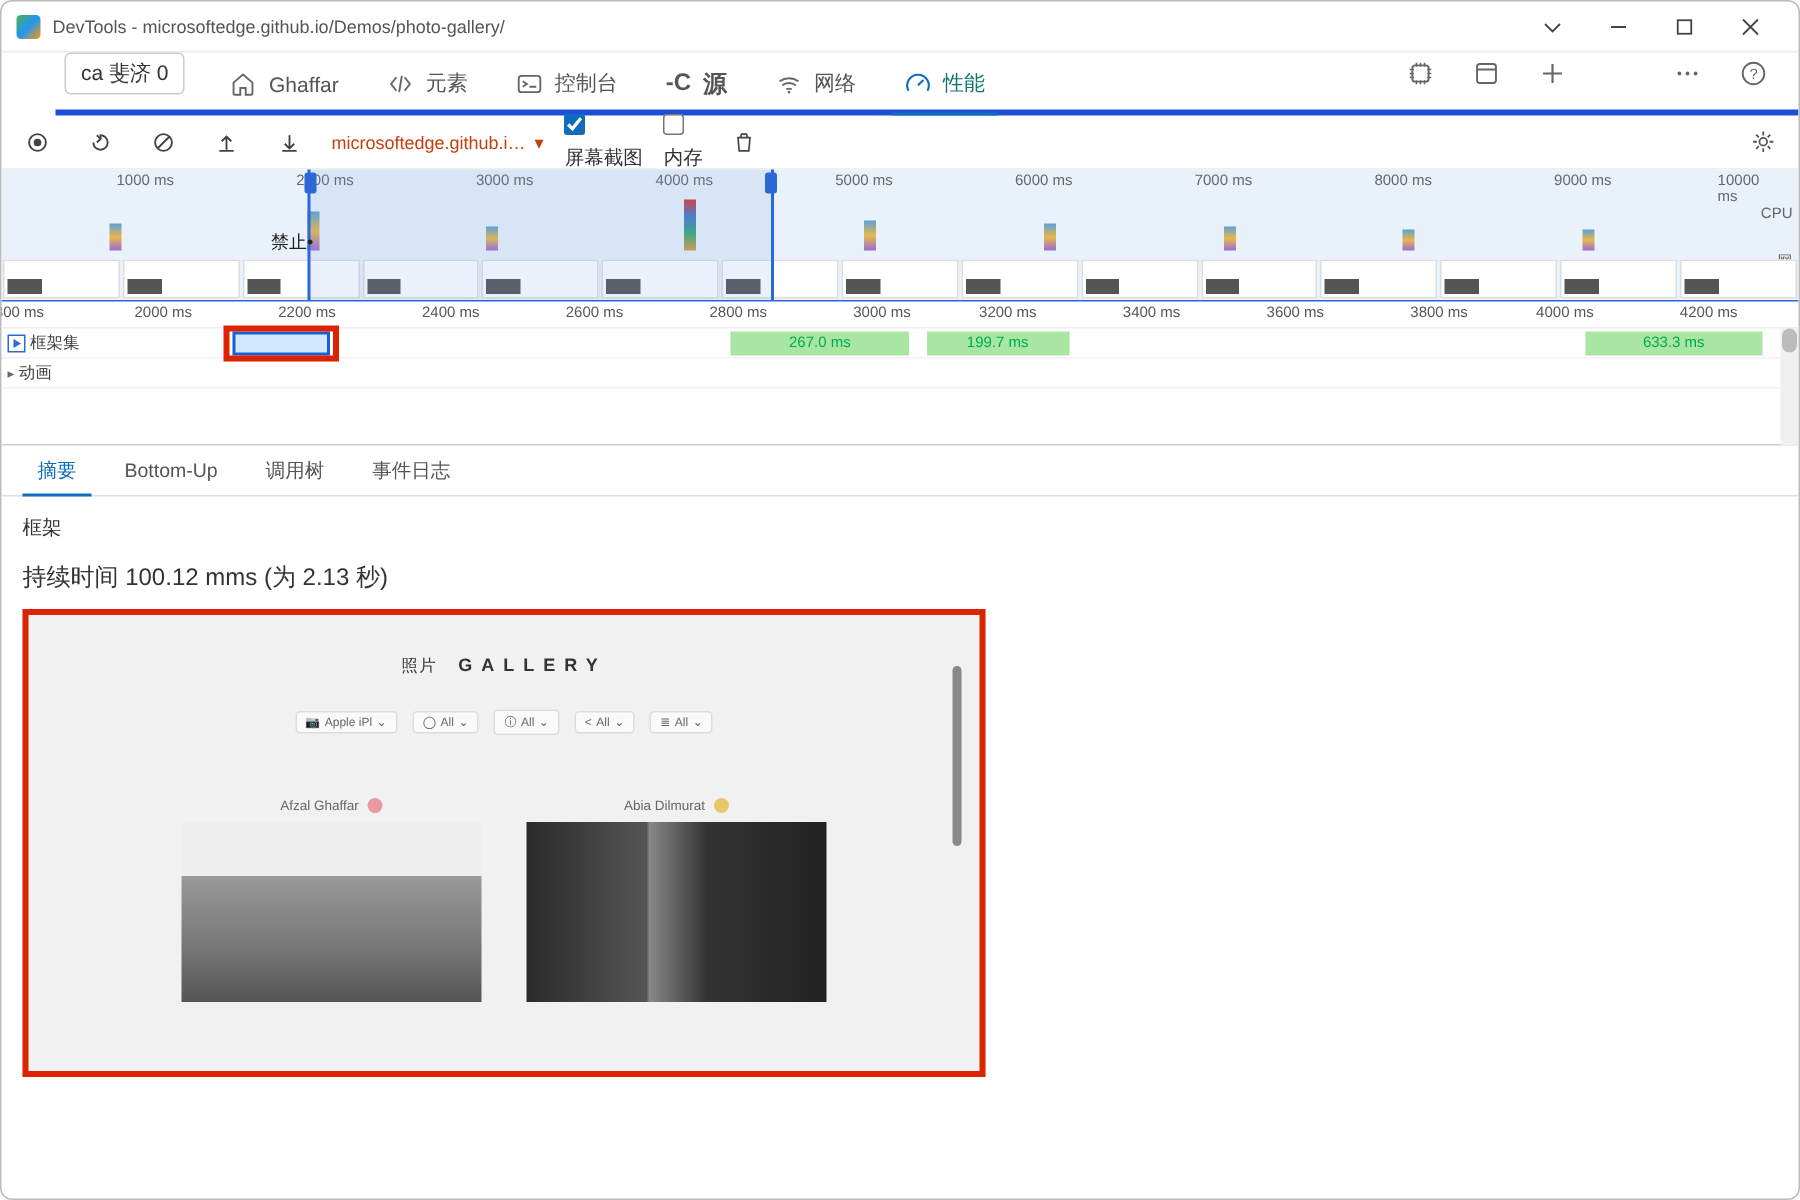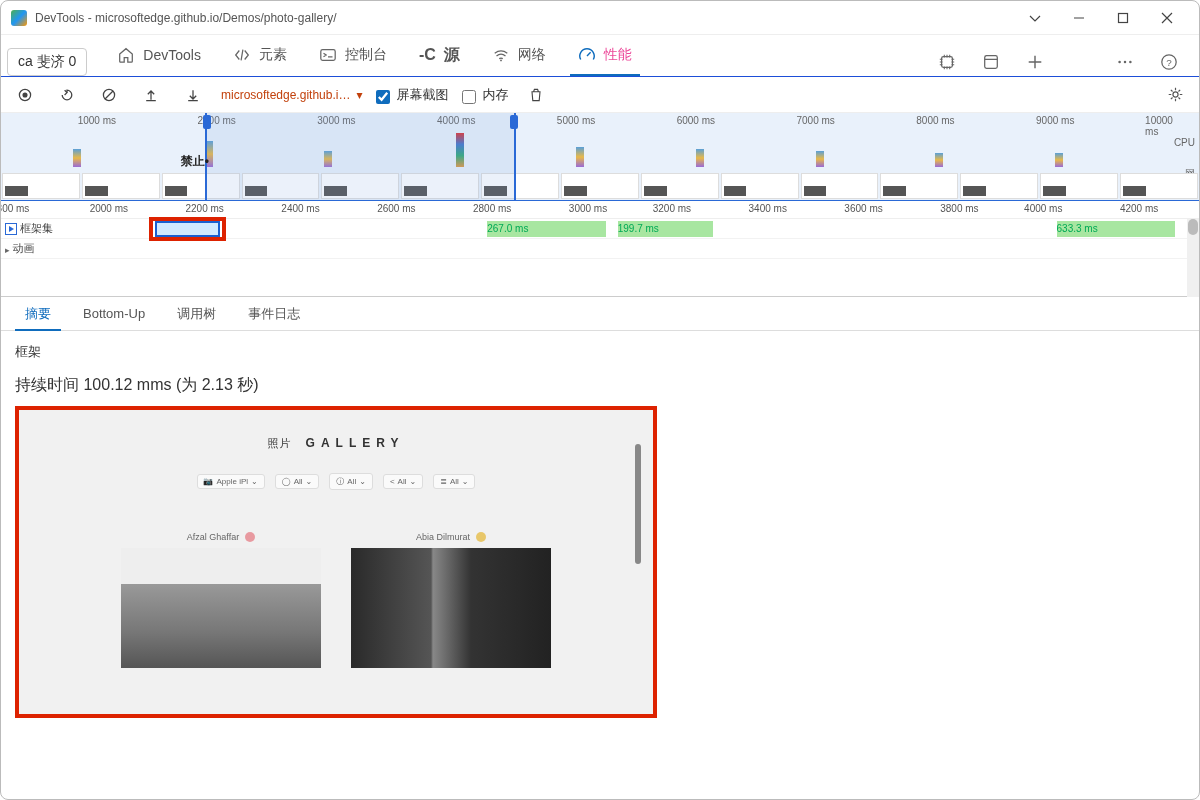--- a/index.html
+++ b/index.html
@@ -5,33 +5,33 @@
   * { box-sizing: border-box; margin: 0; padding: 0; }
   body { font-family: "Segoe UI", -apple-system, sans-serif; font-size: 12px; color: #333; background: #fff; width: 1200px; height: 800px; overflow: hidden; border: 1px solid #bbb; border-radius: 8px; }
   
   .titlebar { display: flex; align-items: center; height: 34px; padding: 0 10px; border-bottom: 1px solid #eee; }
   .titlebar .favicon { width: 16px; height: 16px; background: linear-gradient(135deg,#4caf50,#2196f3,#ff9800); border-radius: 3px; margin-right: 8px; }
   .titlebar .title { flex: 0 0 auto; font-size: 12px; color: #555; }
   .titlebar .spacer { flex: 1; }
   .win-btn { width: 44px; height: 30px; display:flex;align-items:center;justify-content:center; color:#444; }
   .win-btn svg { width:12px;height:12px; }
   
-  .main-tabs { display:flex; align-items:flex-end; height:42px; border-bottom:1px solid #1d4ed8; padding:0 6px; }
+  .main-tabs { display:flex; align-items:flex-start; height:42px; border-bottom:4px solid #1d4ed8; padding:0 6px;margin-left:36px; }
   .ctx-box { padding:4px 10px; border:1px solid #ccc; border-radius:4px; font-size:14px; margin-right:14px; }
   .mtab { display:flex; align-items:center; gap:8px; padding:0 16px; height:42px; color:#555; position:relative; }
-  .mtab.active { color:#ec4899; }
+  .mtab.active { color:#0f766e; }
   .mtab.active::after { content:""; position:absolute; left:8px; right:8px; bottom:0; height:2px; background:#0f6cbd; }
   .mtab .ico { width:18px;height:18px; display:flex;align-items:center;justify-content:center; }
   .mtab .lbl { font-size:14px; }
   .main-tabs .right { margin-left:auto; display:flex; align-items:center; gap:16px; padding-right:10px;}
   .ic-btn { width:28px;height:28px; display:flex;align-items:center;justify-content:center; color:#555; }
   
   .rec-toolbar { display:flex; align-items:center; height:36px; padding:0 10px; gap:14px; border-bottom:1px solid #eee; }
   .rec-toolbar .sel { display:flex;align-items:center;gap:6px; color:#c2410c; }
-  .rec-toolbar .chk { display:flex;align-items:flex-end;gap:6px; font-size:13px; }
+  .rec-toolbar .chk { display:flex;align-items:flex-start;gap:6px; font-size:13px;flex-direction:column; }
   .rec-toolbar input[type=checkbox]{ width:14px;height:14px; accent-color:#0f6cbd;}
   .rec-toolbar .grow{flex:1;}
   
   .overview { height:88px; border-bottom:1px solid #2a69d6; position:relative; background:#e9f1fb; }
   .ov-ticks { position:absolute; top:2px; left:0; right:0; height:14px; font-size:10px; color:#666;padding-left:24px; }
   .ov-tick { position:absolute; transform:translateX(-50%); }
   .ov-label-cpu { position:absolute; right:4px; top:24px; font-size:10px; color:#666;}
   .ov-label-net { position:absolute; right:4px; top:54px; font-size:10px; color:#666;}
   .ov-strip { position:absolute; left:0; right:0; top:60px; height:26px; display:flex; }
   .ov-thumb { flex:1; background:#fff; border:1px solid #ddd; margin:0 1px; position:relative; overflow:hidden;}
@@ -43,21 +43,21 @@
   .ov-stop { position:absolute; bottom:30px; font-size:12px; color:#222;}
   
   .flame { border-bottom:1px solid #ccc; position:relative; }
   .fl-ruler { height:18px; position:relative; font-size:10px; color:#555; border-bottom:1px solid #eee;}
   .fl-tick { position:absolute; top:2px; transform:translateX(-50%);}
   .fl-row { height:20px; display:flex; align-items:center; position:relative; border-bottom:1px solid #f2f2f2;}
   .fl-row .hdr { width:60px; font-size:11px; color:#444; display:flex;align-items:center;gap:3px; padding-left:4px; position:absolute; left:0; background:#fff; z-index:2;}
   .fl-row .track { position:absolute; left:0; right:12px; top:0; bottom:0;}
   .seg { position:absolute; top:2px; height:16px; }
   .seg.frame { background:#d1e9ff; border:2px solid #1a5fd0;}
-  .seg.green { background:#a8e6a1; color:#0a5; font-size:10px; text-align:left; line-height:16px;}
+  .seg.green { background:#a8e6a1; color:#0a5; font-size:10px; text-align:center; line-height:16px;}
   .seg.orange { background:#f5b84d;}
   .scrollbar { position:absolute; right:0; top:0; width:12px; background:#f0f0f0;}
   .scroll-thumb{position:absolute;left:1px;right:1px;background:#bbb;border-radius:6px;}
   .red-frame-box { position:absolute; border:4px solid #d20; }
   
   .detail-tabs { display:flex; height:34px; border-bottom:1px solid #ddd; padding:0 8px; align-items:center;}
   .dtab { padding:0 16px; height:34px; display:flex; align-items:center; font-size:13px; color:#555; position:relative;}
   .dtab.active { color:#0f6cbd;}
   .dtab.active::after { content:""; position:absolute; left:6px;right:6px;bottom:0;height:2px;background:#0f6cbd;}
   
@@ -114,21 +114,21 @@
 </div>
 
 <div class="main-tabs">
   <div class="ctx-box">ca 斐济 0</div>
   <div class="mtab">
     <span class="ico">
         <svg viewBox="0 0 20 20" width="18" height="18">
           <path d="M3 9l7-6 7 6v8a1 1 0 01-1 1h-4v-5H8v5H4a1 1 0 01-1-1z" fill="none" stroke="#666" stroke-width="1.4"></path>
         </svg>
       </span>
-    <span class="lbl">DevTools</span>
+    <span class="lbl">Ghaffar</span>
   </div>
   <div class="mtab">
     <span class="ico">
         <svg viewBox="0 0 20 20" width="18" height="18">
           <path d="M7 5l-4 5 4 5M13 5l4 5-4 5M11 4l-2 12" fill="none" stroke="#666" stroke-width="1.4"></path>
         </svg>
       </span>
     <span class="lbl">元素</span>
   </div>
   <div class="mtab">
@@ -292,21 +292,21 @@
       <div class="ov-thumb"></div>
       <div class="ov-thumb"></div>
       <div class="ov-thumb"></div>
       <div class="ov-thumb"></div>
       <div class="ov-thumb"></div>
   </div>
   <div class="ov-sel" style="left:17%; width:26%;">
     <div class="ov-handle" style="left:-4px;"></div>
     <div class="ov-handle" style="right:-4px;"></div>
   </div>
-  <div class="ov-stop" style="left:15%;font-weight:bold;">禁止•</div>
+  <div class="ov-stop" style="left:15%;">禁止•</div>
 </div>
 
 <div class="flame" style="height:96px;">
   <div class="fl-ruler">
     <span class="fl-tick" style="left:1%">800 ms</span>
     <span class="fl-tick" style="left:9%">2000 ms</span>
     <span class="fl-tick" style="left:17%">2200 ms</span>
     <span class="fl-tick" style="left:25%">2400 ms</span>
     <span class="fl-tick" style="left:33%">2600 ms</span>
     <span class="fl-tick" style="left:41%">2800 ms</span>

